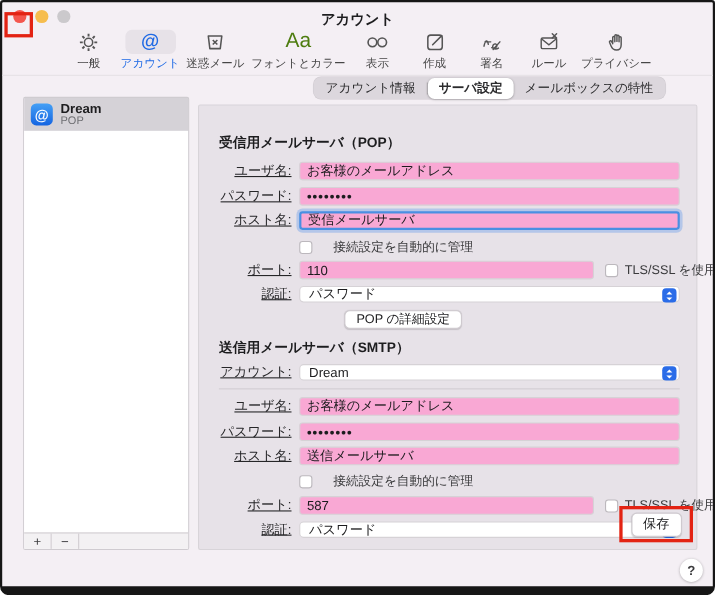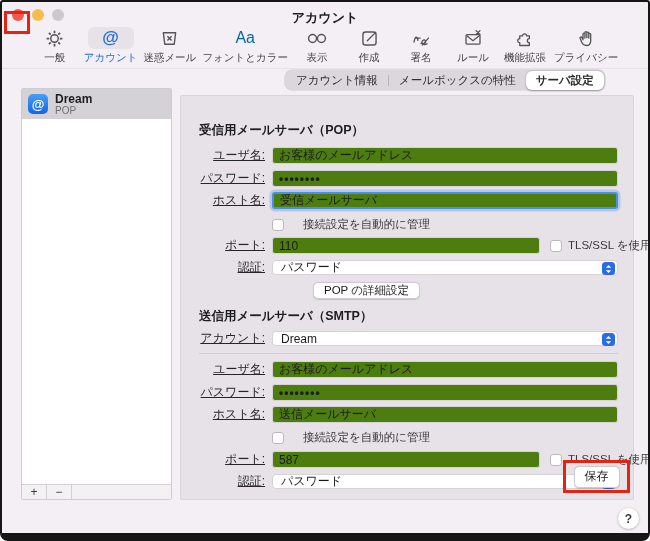--- a/index.html
+++ b/index.html
@@ -31,21 +31,21 @@
              display:flex; justify-content:center; align-items:flex-start; gap:6px;
              border-bottom:1px solid #e6e1e6; }
   .tb-item { display:flex; flex-direction:column; align-items:center; cursor:default; }
   .tb-icon { width:46px; height:22px; border-radius:6px; display:flex;
              align-items:center; justify-content:center; color:#555; }
   .tb-item.selected .tb-icon { background:#e7e2e8; }
   .tb-label { font-size:10.5px; color:#464646; margin-top:2px; white-space:nowrap; }
   .tb-item.selected .tb-label, .tb-item.selected .tb-icon { color:#1f6ae5; }
   .tb-icon svg { display:block; }
   .at-glyph { font-size:17px; font-weight:bold; }
-  .aa-glyph { font-size:16px; color:#0369a1; }
+  .aa-glyph { font-size:19px; color:#4d7c0f; }
 
   
   .sidebar { position:absolute; left:19px; top:86px; width:151px; height:412px;
              background:#fff; border:1px solid #cfcbd0; border-radius:2px;
              display:flex; flex-direction:column; }
   .acct-row { height:30px; background:#d5d2d7; display:flex; align-items:center;
               padding:0 6px; gap:7px; }
   .at-badge { width:20px; height:20px; border-radius:5px;
               background:linear-gradient(#44a0f5,#1565e2); color:#fff;
               font-size:13px; font-weight:bold; display:flex; align-items:center;
@@ -68,21 +68,21 @@
   .tab-div { width:1px; height:11px; background:#b9b5ba; }
 
   
   .pane { position:absolute; left:178px; top:93px; width:454px; height:405px;
           background:#e7e2e8; border:1px solid #d8d4d9; border-radius:2px;
           padding:26px 15px 0 18px; }
   .sec-header { font-size:12.5px; font-weight:bold; color:#1d1d1f; margin-bottom:8px; }
   .frow { display:flex; align-items:center; }
   .lbl { width:66px; text-align:right; font-size:12px; color:#262628;
          margin-right:7px; flex:none; white-space:nowrap;text-decoration:underline; }
-  .tfield { flex:1; height:17px; background:#4d7c0f; border:1px solid #d6d2d6;
+  .tfield { flex:1; height:17px; background:#f9a8d4; border:1px solid #d6d2d6;
             border-radius:3px; font-size:12px; color:#1c1c1e; padding:0 6px;
             font-family:inherit; outline:none; min-width:0; }
   .tfield.focused { border:2px solid #4a8fe2; box-shadow:0 0 0 2.5px rgba(96,152,233,.38); }
   .pw { letter-spacing:1px; font-weight:bold; }
   .cb { width:12px; height:12px; background:#fff; border:1px solid #bcb8bd;
         border-radius:3px; flex:none; }
   .cb-lbl { font-size:11.5px; color:#3a3a3c; margin-left:6px; white-space:nowrap; }
   .indent { margin-left:73px;gap:13px; }
   .popup { flex:1; height:15px; background:#fff; border:1px solid #d6d2d6;
            border-radius:4px; position:relative; display:flex; align-items:center;
@@ -191,28 +191,20 @@
         <svg width="22" height="21" viewBox="0 0 24 24" fill="none" stroke="currentColor" stroke-width="1.5">
           <rect x="4" y="7.5" width="16" height="11" rx="1.5"></rect>
           <path d="M4.5 8.5l7.5 6 7.5-6"></path>
           <path d="M15.5 3l4.5 4.5M20 3l-4.5 4.5" stroke-linecap="round"></path>
         </svg>
       </span>
       <span class="tb-label">ルール</span>
     </div>
     <div class="tb-item">
       <span class="tb-icon">
-        <svg width="22" height="21" viewBox="0 0 24 24" fill="none" stroke="currentColor" stroke-width="1.5" stroke-linejoin="round">
-          <path d="M6 9h3.2a2.3 2.3 0 1 1 4.6 0H17v3.2a2.3 2.3 0 1 0 0 4.6V20H6v-3.2a2.3 2.3 0 1 1 0-4.6z"></path>
-        </svg>
-      </span>
-      <span class="tb-label">機能拡張</span>
-    </div>
-    <div class="tb-item">
-      <span class="tb-icon">
         <svg width="21" height="21" viewBox="0 0 24 24" fill="none" stroke="currentColor" stroke-width="1.5" stroke-linecap="round" stroke-linejoin="round">
           <path d="M8 13.5V7a1.1 1.1 0 0 1 2.2 0v4.5M10.2 11V5.2a1.1 1.1 0 0 1 2.2 0V11M12.4 11V5.8a1.1 1.1 0 0 1 2.2 0v5.7M14.6 11.5V7.2a1.1 1.1 0 0 1 2.2 0v7.3c0 3.3-2 5.5-4.9 5.5-2.6 0-4.6-1.7-5.6-4.2l-1.6-4a1.1 1.1 0 0 1 2-.9l1.3 2.1"></path>
         </svg>
       </span>
       <span class="tb-label">プライバシー</span>
     </div>
   </div>
 
   <div class="sidebar">
     <div class="acct-row">
@@ -225,22 +217,22 @@
     <div class="acct-list"></div>
     <div class="side-bottom">
       <span class="side-btn">+</span>
       <span class="side-btn">−</span>
     </div>
   </div>
 
   <div class="tabs">
     <span class="tab">アカウント情報</span>
     <span class="tab-div"></span>
+    <span class="tab selected">サーバ設定</span>
     <span class="tab">メールボックスの特性</span>
-    <span class="tab selected">サーバ設定</span>
   </div>
 
   <div class="pane">
 
     <div class="sec-header">受信用メールサーバ（POP）</div>
 
     <div class="frow mt6">
       <span class="lbl">ユーザ名:</span>
       <input class="tfield" value="お客様のメールアドレス" style="">
     </div>

